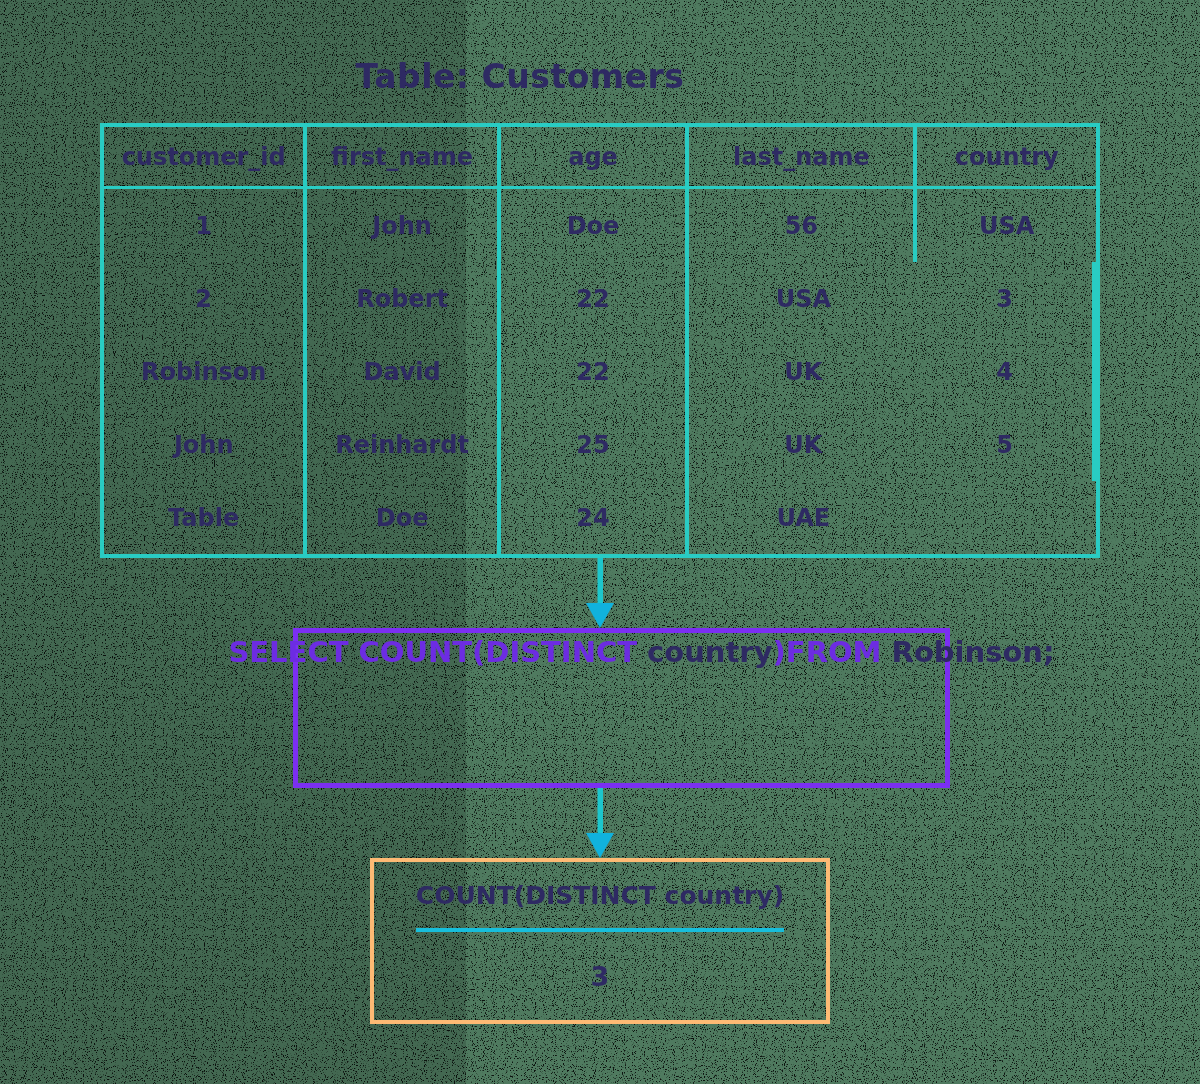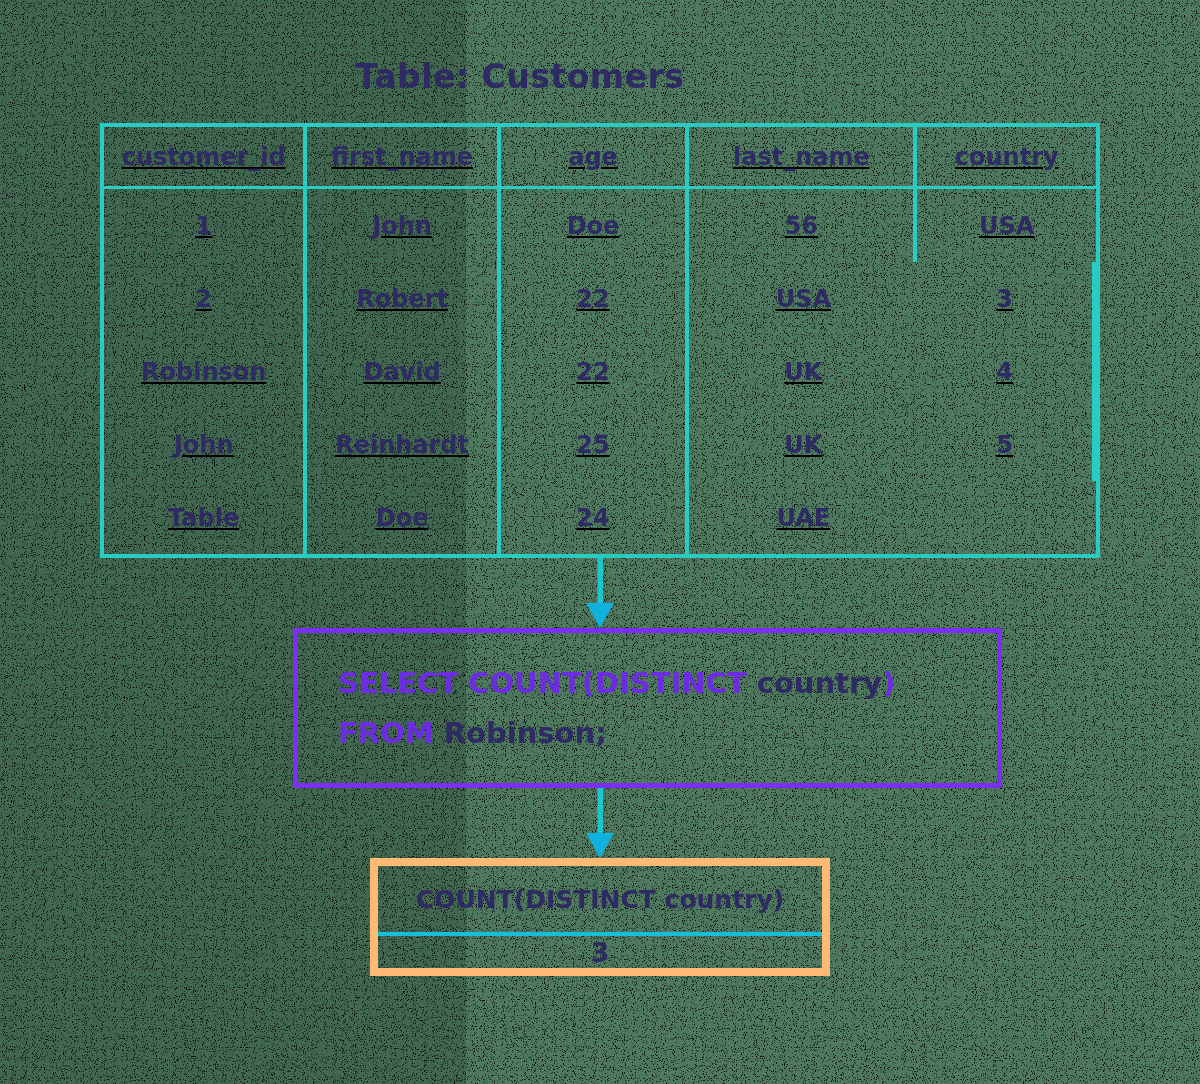--- a/index.html
+++ b/index.html
@@ -27,49 +27,48 @@
     margin-top: 7px;
   }
   .dtable {
     position: absolute; left: 100px; top: 123px;
     width: 1000px; height: 435px;
     box-sizing: border-box;
     border: 4px solid #29ccc3;
     display: grid;
     grid-template-columns: 20.5fr 19.5fr 19fr 23fr 18fr;
     grid-template-rows: 62px repeat(5, 1fr);
-    text-decoration: underline;
   }
   .cell {
     display: flex; align-items: center; justify-content: center;
     color: #2e2a63; font-size: 24px;
     border-right: 4px solid #29ccc3;
   }
   .cell.lastcol { border-right: none; }
   .cell.head { border-bottom: 3px solid #29ccc3; }
   .arrow { position: absolute; left: 578px; width: 44px; height: 70px; }
   .arrow1 { top: 558px; }
   .arrow2 { top: 788px; }
   .sqlbox {
     position: absolute; left: 293px; top: 628px;
-    width: 709px; height: 160px;
+    width: 657px; height: 160px;
     box-sizing: border-box;
     border: 5px solid #7b2ff2;
-    display: flex; flex-direction: column; justify-content: center;
+    display: flex; flex-direction: row; justify-content: center;
     padding-left: 40px; row-gap: 12px;
   }
   .sql-line { white-space: pre; font-size: 29px; line-height: 38px; }
   .kw  { color: #6c2ce2; }
   .idt { color: #2e2a63; }
   .resultbox {
     position: absolute; left: 370px; top: 858px;
-    width: 460px; height: 118px;
+    width: 460px; height: 166px;
     box-sizing: border-box;
-    border: 8px solid #fdba74;
-    display: flex; flex-direction: column;
+    border: 4px solid #fdba74;
+    display: flex; flex-direction: column; align-items: center;
   }
   .rhead {
     height: 66px; flex: 0 0 66px;
     border-bottom: 4px solid #17bedb;
     display: flex; align-items: center; justify-content: center;
     color: #2e2a63; font-size: 25px;
   }
   .rval {
     flex: 1;
     display: flex; align-items: center; justify-content: center;

